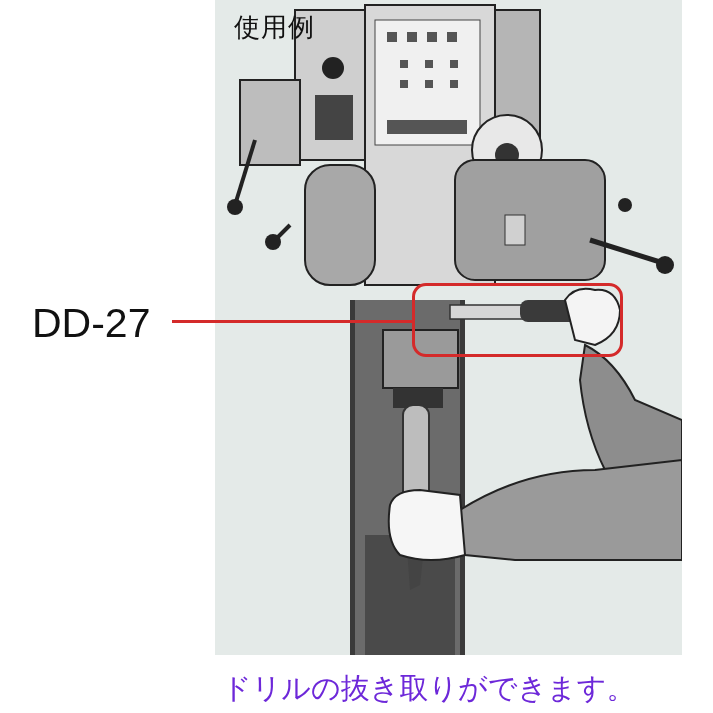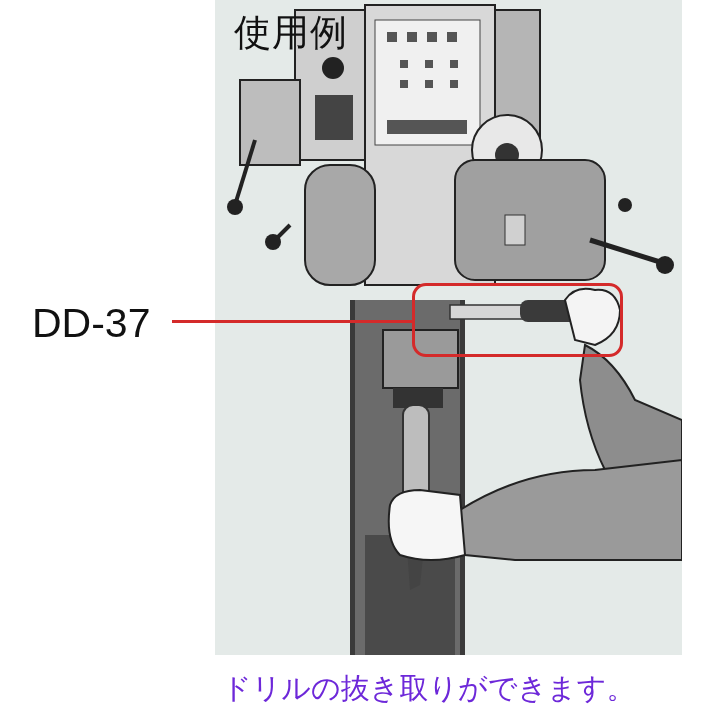--- a/index.html
+++ b/index.html
@@ -1,19 +1,19 @@
 <!DOCTYPE html>
 <html><head>
 <meta charset="utf-8">
 <style>
   html,body{margin:0;padding:0;background:#ffffff;}
   body{width:713px;height:713px;position:relative;overflow:hidden;font-family:"DejaVu Sans","Liberation Sans",sans-serif;}
   .photo{position:absolute;left:215px;top:0;width:467px;height:655px;background:#e4eae8;overflow:hidden;}
   .photo svg{position:absolute;left:0;top:0;}
-  .caption-top{position:absolute;left:234px;top:14px;font-size:37px;color:#111;letter-spacing:1px;line-height:1;}
+  .caption-top{position:absolute;left:234px;top:14px;font-size:26px;color:#111;letter-spacing:1px;line-height:1;}
   .product-label{position:absolute;left:32px;top:303px;font-family:"Liberation Sans",sans-serif;font-size:41px;color:#111;letter-spacing:0px;line-height:1;}
   .leader{position:absolute;left:172px;top:320px;width:240px;height:3px;background:#d42a2a;}
   .highlight{position:absolute;left:412px;top:283px;width:205px;height:68px;border:3px solid #d42a2a;border-radius:14px;}
   .caption-bottom{position:absolute;left:222px;top:674px;font-size:29px;color:#6d28d9;line-height:1;white-space:nowrap;}
 </style>
 </head>
 <body>
 
 <div class="photo">
   <svg width="467" height="655" viewBox="0 0 467 655">
@@ -70,17 +70,17 @@
     <path d="M350 300 Q360 285 380 290 Q400 288 405 310 Q405 335 380 345 L360 340 Z" fill="#f4f4f4" stroke="#222" stroke-width="2"></path>
     <path d="M370 345 Q400 360 420 400 L467 420 L467 560 Q420 520 390 470 Q370 430 365 380 Z" fill="#8d8d8d" stroke="#222" stroke-width="2"></path>
 
     <path d="M230 520 Q300 470 380 470 L467 460 L467 560 Q400 560 300 560 L250 555 Z" fill="#9a9a9a" stroke="#222" stroke-width="2"></path>
     <path d="M175 505 Q180 490 205 490 L245 495 L250 555 Q215 565 185 555 Q170 540 175 505 Z" fill="#f6f6f6" stroke="#222" stroke-width="2"></path>
   </svg>
 </div>
 
 <div class="caption-top">使用例</div>
 
-<div class="product-label">DD-37</div>
+<div class="product-label">DD-27</div>
 <div class="leader"></div>
 <div class="highlight"></div>
 
 <div class="caption-bottom">ドリルの抜き取りができます。</div>
 
 </body></html>

